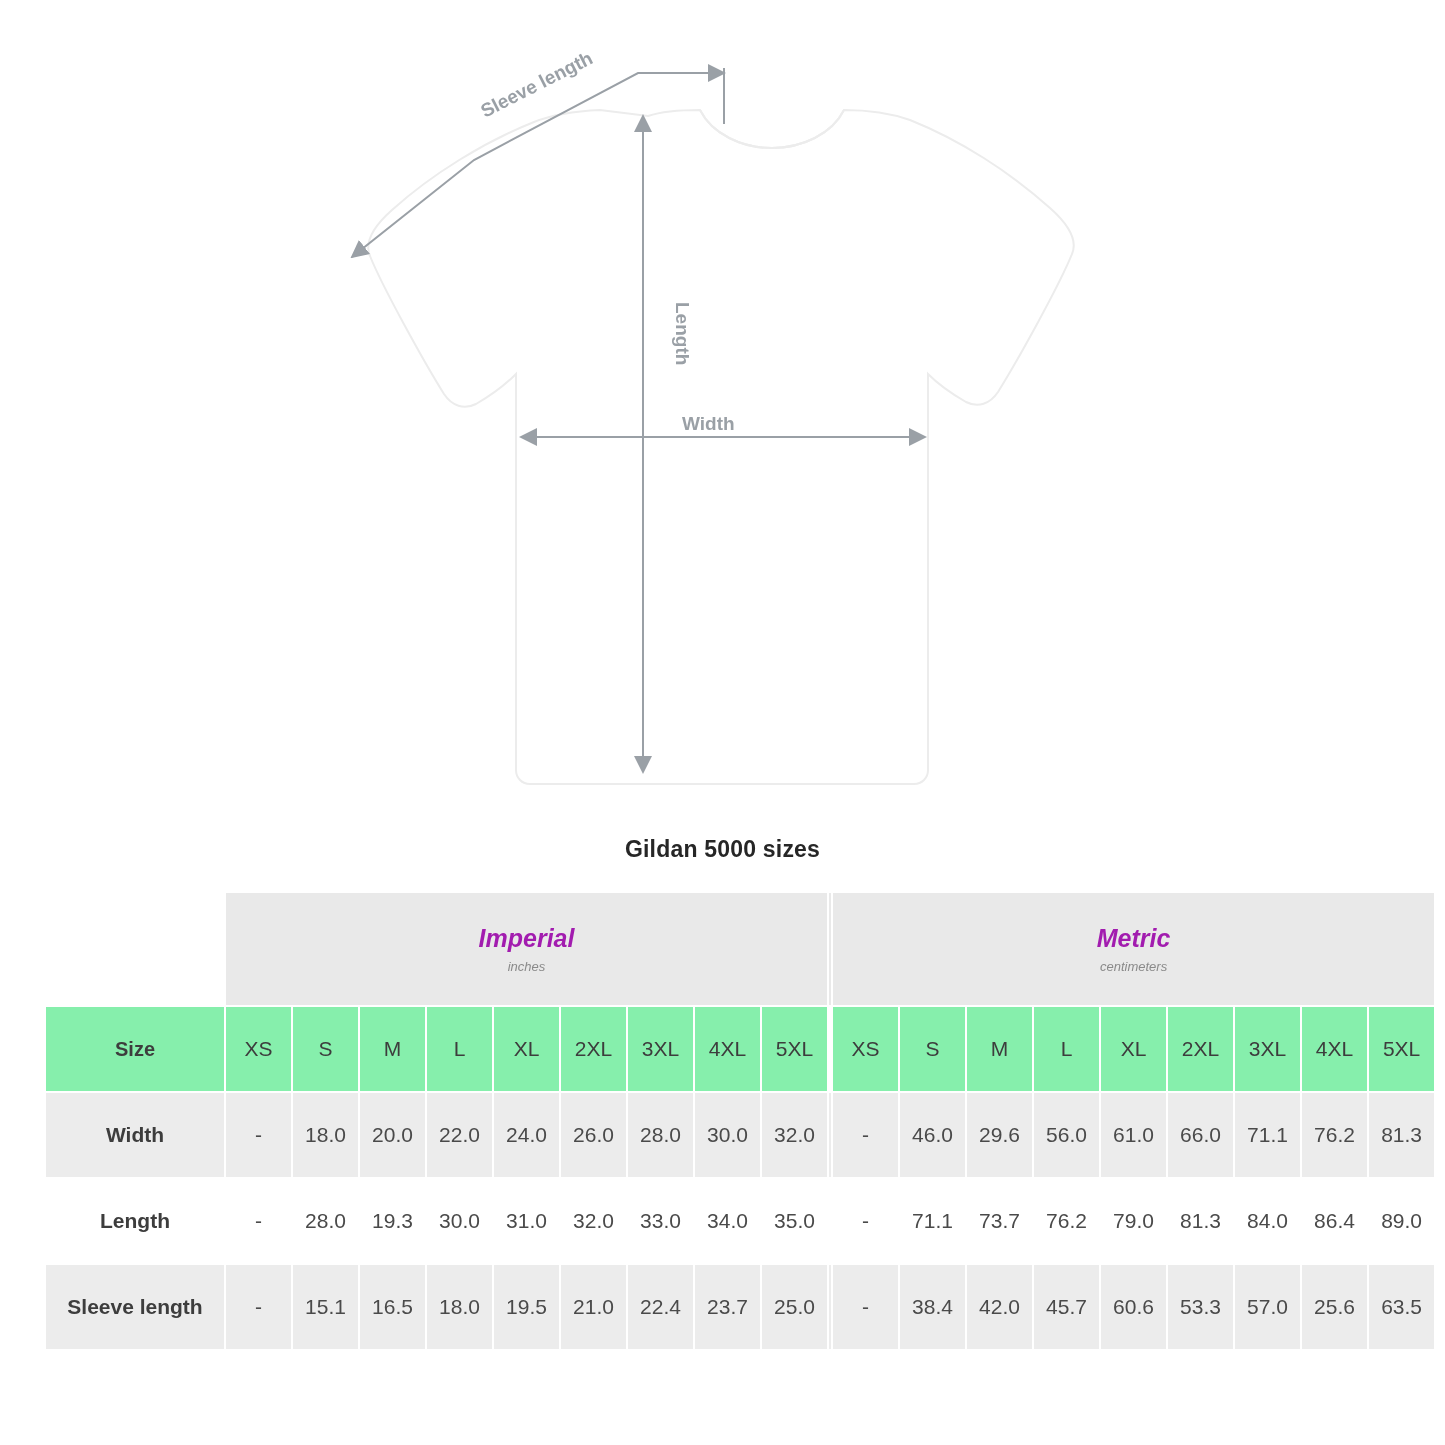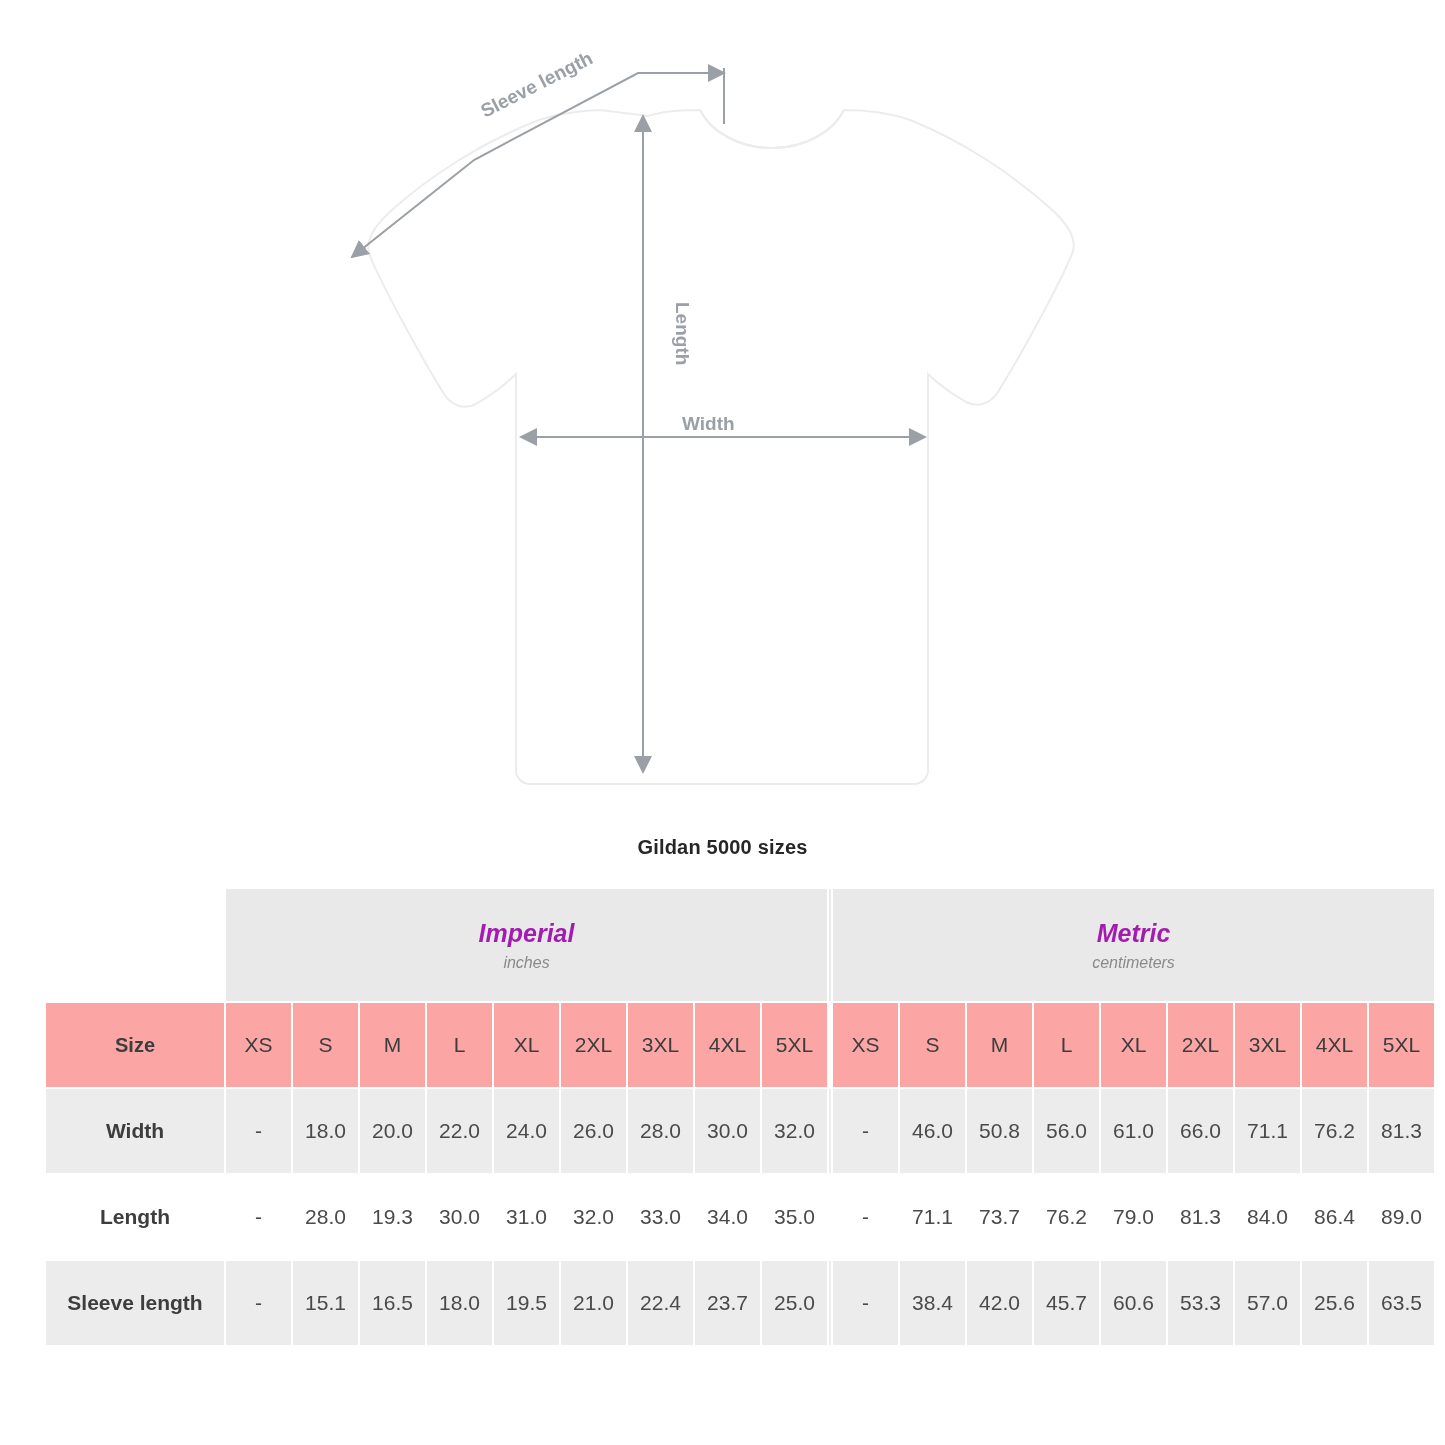--- a/index.html
+++ b/index.html
@@ -30,21 +30,21 @@
   .illustration svg {
     display: block;
   }
 
   
   .title-block {
     text-align: center;
     margin-top: 6px;
   }
   .chart-title {
-    font-size: 20px;
+    font-size: 23px;
     font-weight: bold;
     color: #262626;
     letter-spacing: 0.2px;
   }
   .chart-note {
     font-size: 18px;
     font-style: italic;
     color: #8a8a8a;
     margin-top: 14px;
   }
@@ -73,32 +73,32 @@
     background: #e9e9e9;
     height: 112px;
   }
   .unit-head .unit-name {
     font-size: 25px;
     font-weight: bold;
     font-style: italic;
     color: #a21caf;
   }
   .unit-head .unit-sub {
-    font-size: 16px;
+    font-size: 13px;
     font-style: italic;
     color: #8a8a8a;
     margin-top: 6px;
   }
   .spacer-col {
     background: #ffffff;
     border: none;
   }
 
   tr.header-row td {
-    background: #fca5a5;
+    background: #86efac;
     height: 84px;
     font-size: 20px;
     color: #3d3d3d;
   }
   tr.header-row td.rowlabel {
     font-weight: bold;
     font-size: 20px;
   }
   tr.header-row td.sizecell {
     font-weight: normal;
@@ -247,21 +247,21 @@
           <td>20.0</td>
           <td>22.0</td>
           <td>24.0</td>
           <td>26.0</td>
           <td>28.0</td>
           <td>30.0</td>
           <td>32.0</td>
           <td class="gap"></td>
           <td>-</td>
           <td>46.0</td>
-          <td>50.8</td>
+          <td>29.6</td>
           <td>56.0</td>
           <td>61.0</td>
           <td>66.0</td>
           <td>71.1</td>
           <td>76.2</td>
           <td>81.3</td>
         </tr>
 
         <tr class="data-row plain">
           <td class="rowlabel">Length</td>

